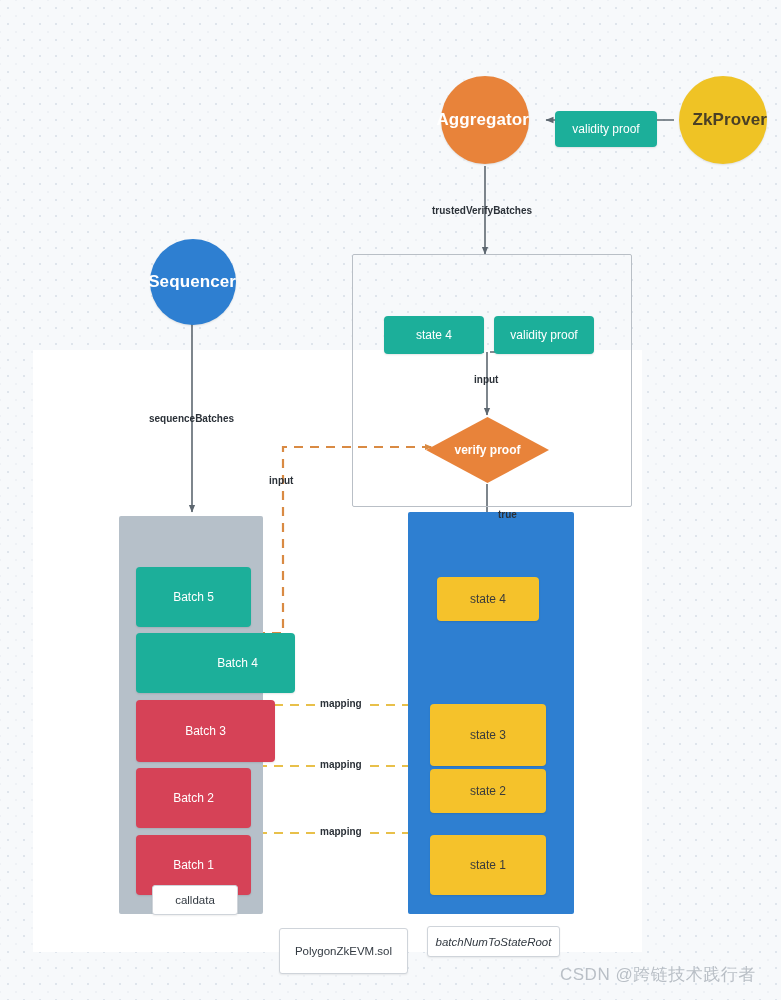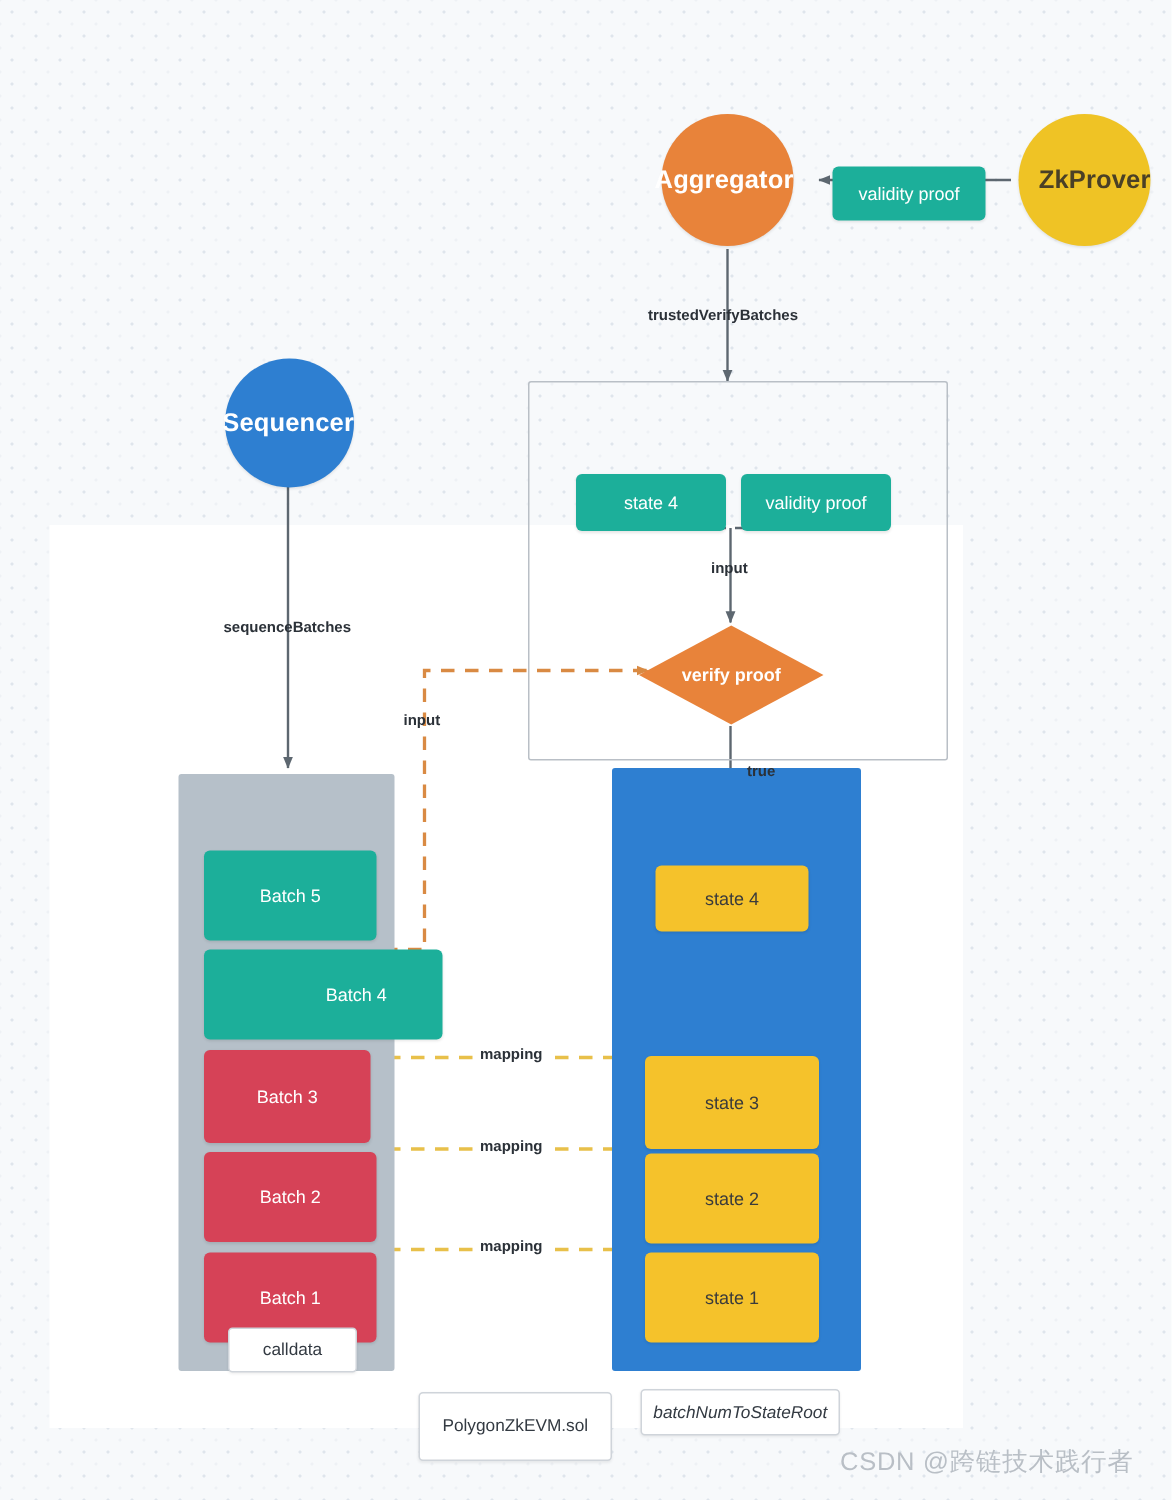--- a/index.html
+++ b/index.html
@@ -207,21 +207,21 @@
   </div>
 
   <div class="col-gray" style="left:119px; top:516px; width:144px; height:398px;"></div>
 
   <div class="chip teal" style="left:136px; top:535px; width:115px; height:60px;">
     <span>Batch 5</span>
   </div>
   <div class="chip teal" style="left:136px; top:601px; width:115px; height:60px;padding-left:44px;">
     <span>Batch 4</span>
   </div>
-  <div class="chip red" style="left:136px; top:668px; width:111px; height:62px;">
+  <div class="chip red" style="left:136px; top:668px; width:139px; height:62px;">
     <span>Batch 3</span>
   </div>
   <div class="chip red" style="left:136px; top:736px; width:115px; height:60px;">
     <span>Batch 2</span>
   </div>
   <div class="chip red" style="left:136px; top:803px; width:115px; height:60px;">
     <span>Batch 1</span>
   </div>
 
   <div class="label-box" style="left:152px; top:885px; width:84px; height:28px;">
@@ -229,21 +229,21 @@
   </div>
 
   <div class="col-blue" style="left:408px; top:512px; width:166px; height:402px;"></div>
 
   <div class="chip yellow" style="left:437px; top:545px; width:102px; height:44px;">
     <span>state 4</span>
   </div>
   <div class="chip yellow" style="left:430px; top:672px; width:116px; height:62px;">
     <span>state 3</span>
   </div>
-  <div class="chip yellow" style="left:430px; top:737px; width:116px; height:60px;">
+  <div class="chip yellow" style="left:430px; top:737px; width:116px; height:44px;">
     <span>state 2</span>
   </div>
   <div class="chip yellow" style="left:430px; top:803px; width:116px; height:60px;">
     <span>state 1</span>
   </div>
 
   <div class="label-box" style="left:427px; top:926px; width:131px; height:29px;font-style:italic;">
     <span>batchNumToStateRoot</span>
   </div>
 

